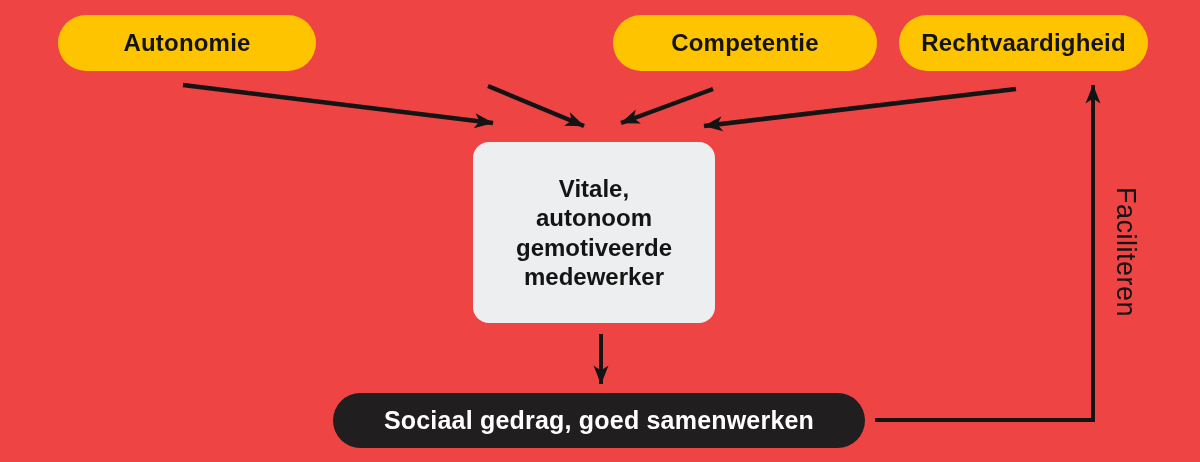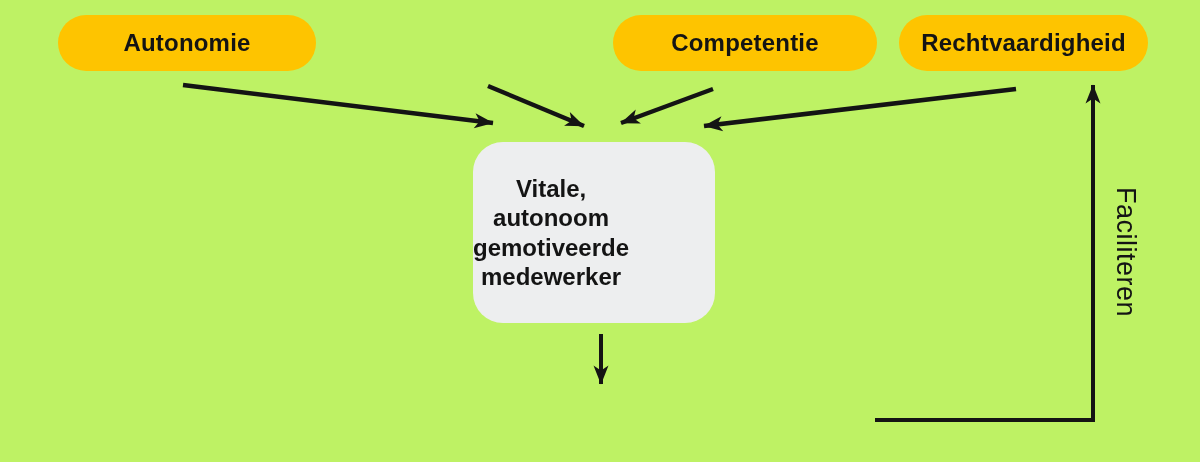--- a/index.html
+++ b/index.html
@@ -11,21 +11,21 @@
     width: 1200px;
     height: 462px;
     font-family: "Liberation Sans", "DejaVu Sans", sans-serif;
     color: #141414;
   }
   .stage {
     position: relative;
     width: 1200px;
     height: 462px;
     overflow: hidden;
-    background: #bef264;
+    background: #ef4444;
   }
   .arrows {
     position: absolute;
     left: 0;
     top: 0;
     width: 1200px;
     height: 462px;
     pointer-events: none;
   }
   .pill {
@@ -53,24 +53,24 @@
     font-size: 25px;
     letter-spacing: 0.2px;
   }
   .center-box {
     position: absolute;
     left: 473px;
     top: 142px;
     width: 242px;
     height: 181px;
     background: #EDEEEF;
-    border-radius: 30px;
+    border-radius: 16px;
     display: flex;
     align-items: center;
-    justify-content: flex-start;
+    justify-content: center;
     text-align: center;
     font-weight: bold;
     font-size: 24px;
     line-height: 1.22;
     white-space: pre-line;
     color: #141414;
   }
   .vertical-label {
     position: absolute;
     left: 1110px;
@@ -117,16 +117,19 @@
     <span>Rechtvaardigheid</span>
   </div>
 
   <div class="center-box">
     <span>Vitale,
 autonoom
 gemotiveerde
 medewerker</span>
   </div>
 
+  <div class="pill dark" style="left:333px; top:393px; width:532px; height:55px;">
+    <span>Sociaal gedrag, goed samenwerken</span>
+  </div>
 
   <div class="vertical-label">Faciliteren</div>
 
 </div>
 
 </body></html>

